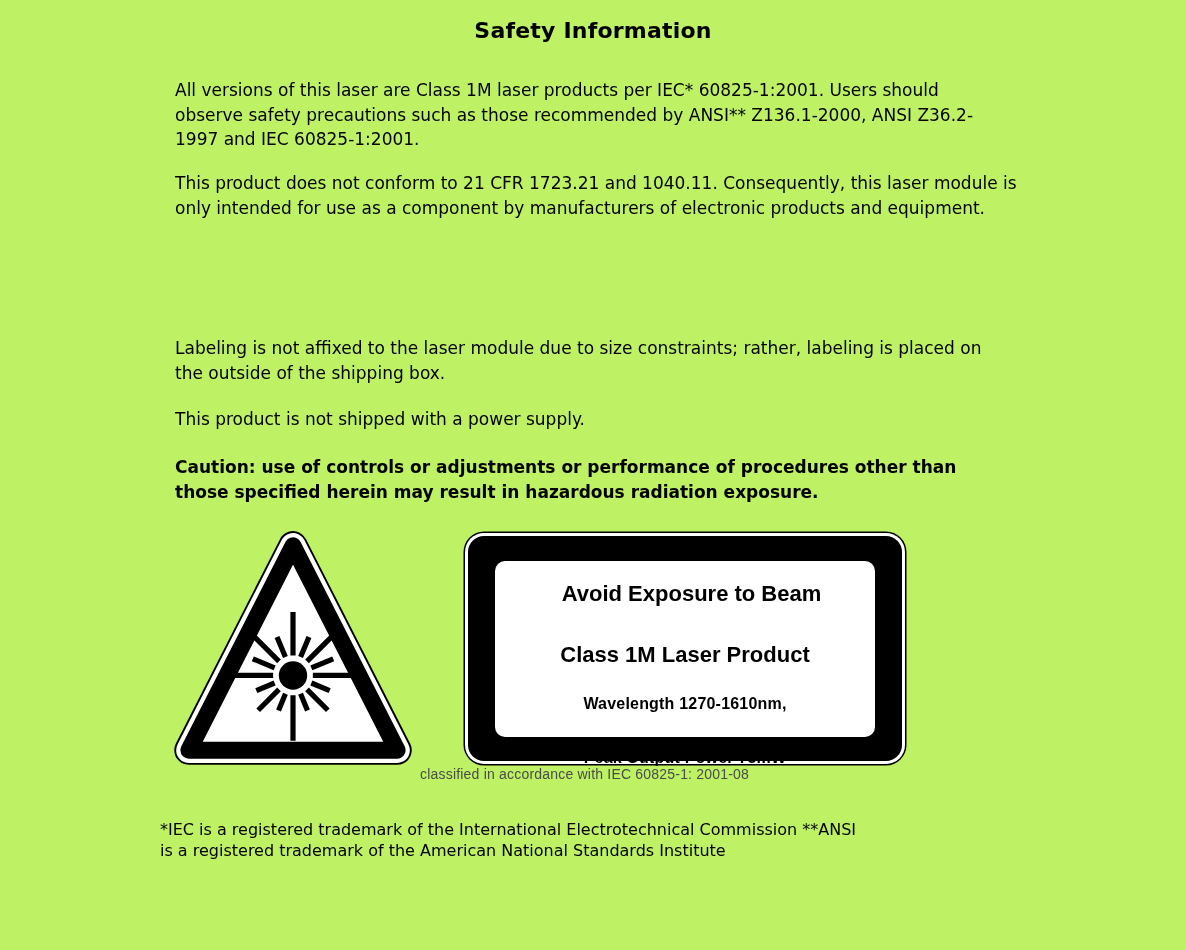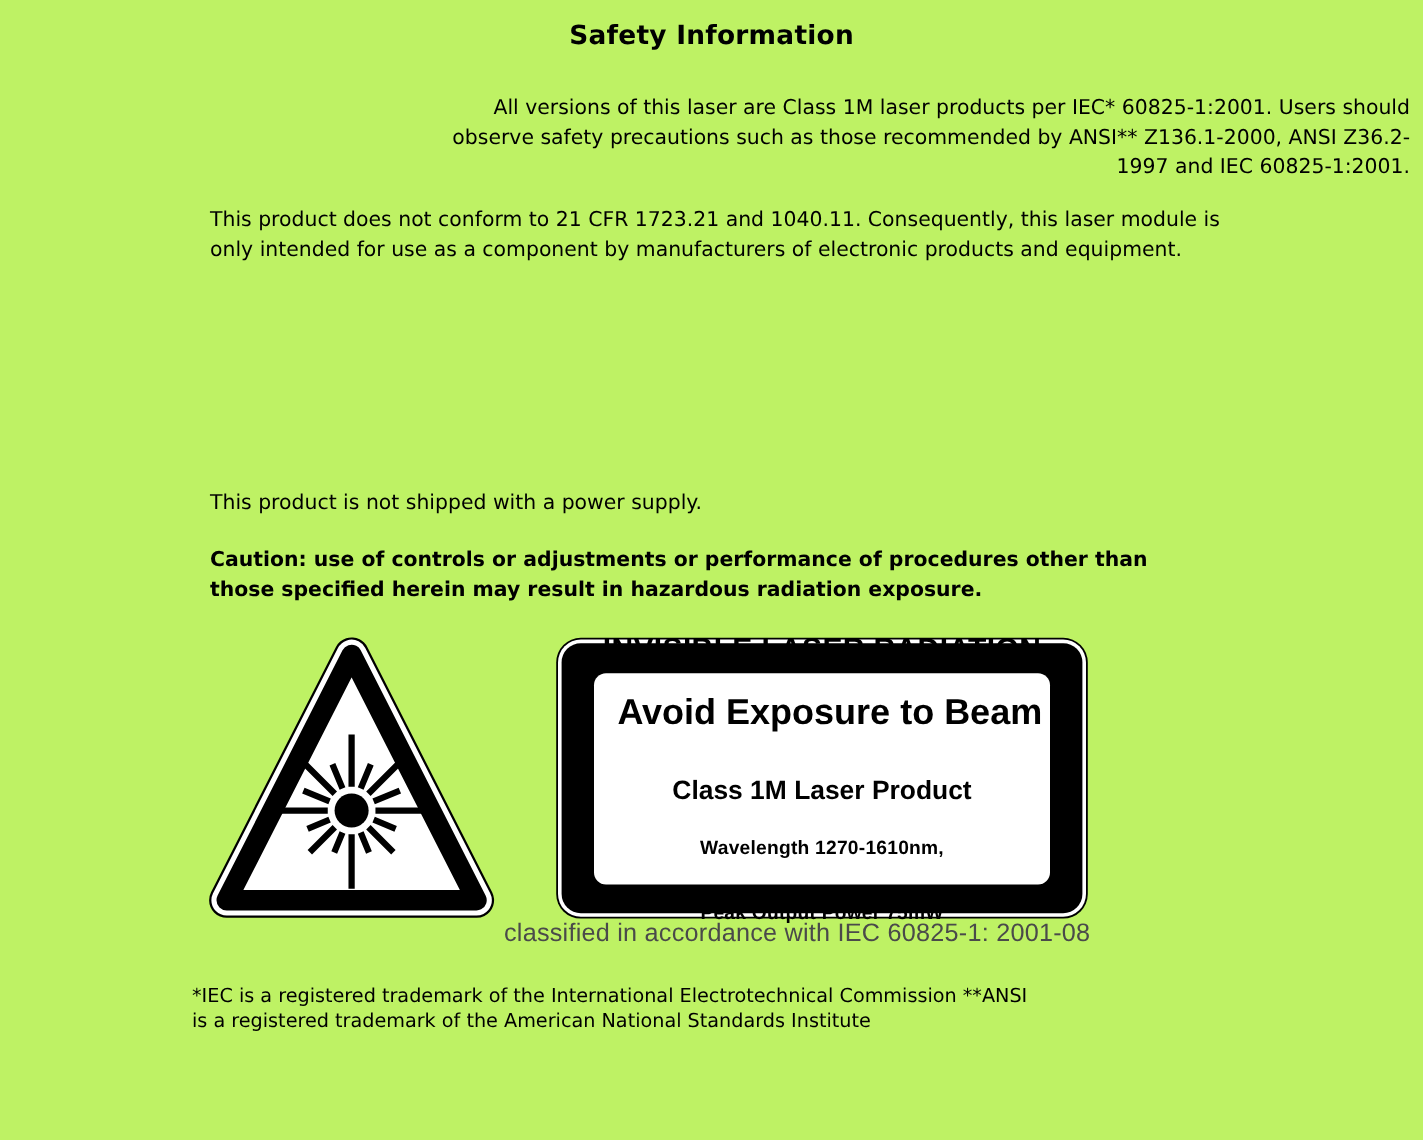--- a/index.html
+++ b/index.html
@@ -27,21 +27,21 @@
     letter-spacing: 0.2px;
   }
   .para {
     position: absolute;
     left: 175px;
     width: 1000px;
     font-size: 17px;
     line-height: 24.5px;
     white-space: pre-line;
   }
-  .p-intro        { top: 78px; text-align: right; }
+  .p-intro        { top: 78px; }
   .p-conformance  { top: 171px; }
   .p-specs        { top: 241px; line-height: 25px; }
   .p-labeling     { top: 336px; }
   .p-power        { top: 407px; }
   .p-caution      { top: 455px; font-weight: bold; }
 
   
   .tri-wrap {
     position: absolute;
     left: 170px;
@@ -74,31 +74,31 @@
     flex-direction: column;
     align-items: center;
     justify-content: center;
     font-family: "Liberation Sans", sans-serif;
     font-weight: bold;
     color: #000000;
     text-align: center;
     gap: 17px;
   }
   .ll1 { font-size: 25px; letter-spacing: 0.3px; }
-  .ll2 { font-size: 30px; margin-top: 4px; margin-left: 13px; }
+  .ll2 { font-size: 22px; margin-top: 4px; margin-left: 13px; }
   .ll3 { font-size: 22px; margin-top: 18px; }
   .ll4 { font-size: 16px; margin-top: 10px; letter-spacing: 0.2px; }
   .ll5 { font-size: 16px; margin-top: 19px; letter-spacing: 0.2px; }
 
   .label-caption {
     position: absolute;
     left: 420px;
     top: 766px;
     font-family: "Liberation Sans", sans-serif;
-    font-size: 21px;
+    font-size: 14px;
     color: #4a4a4a;
     letter-spacing: 0.2px;
   }
   .footnote {
     position: absolute;
     left: 160px;
     top: 820px;
     font-size: 16px;
     line-height: 20.5px;
     white-space: pre-line;
@@ -109,20 +109,22 @@
 
 <div class="page">
 
   <div class="doc-title">Safety Information</div>
 
   <div class="para p-intro">All versions of this laser are Class 1M laser products per IEC* 60825-1:2001. Users should
 observe safety precautions such as those recommended by ANSI** Z136.1-2000, ANSI Z36.2-
 1997 and IEC 60825-1:2001.</div>
   <div class="para p-conformance">This product does not conform to 21 CFR 1723.21 and 1040.11. Consequently, this laser module is
 only intended for use as a component by manufacturers of electronic products and equipment.</div>
+  <div class="para p-labeling">Labeling is not affixed to the laser module due to size constraints; rather, labeling is placed on
+the outside of the shipping box.</div>
   <div class="para p-power">This product is not shipped with a power supply.</div>
   <div class="para p-caution">Caution: use of controls or adjustments or performance of procedures other than
 those specified herein may result in hazardous radiation exposure.</div>
 
   <div class="tri-wrap">
     <svg width="246" height="248" viewBox="0 0 260 260" xmlns="http://www.w3.org/2000/svg">
 
       <path d="M130,22 L240,238 L20,238 Z" fill="none" stroke="#000000" stroke-width="31" stroke-linejoin="round"></path>
 
       <path d="M130,22 L240,238 L20,238 Z" fill="none" stroke="#ffffff" stroke-width="27" stroke-linejoin="round"></path>

